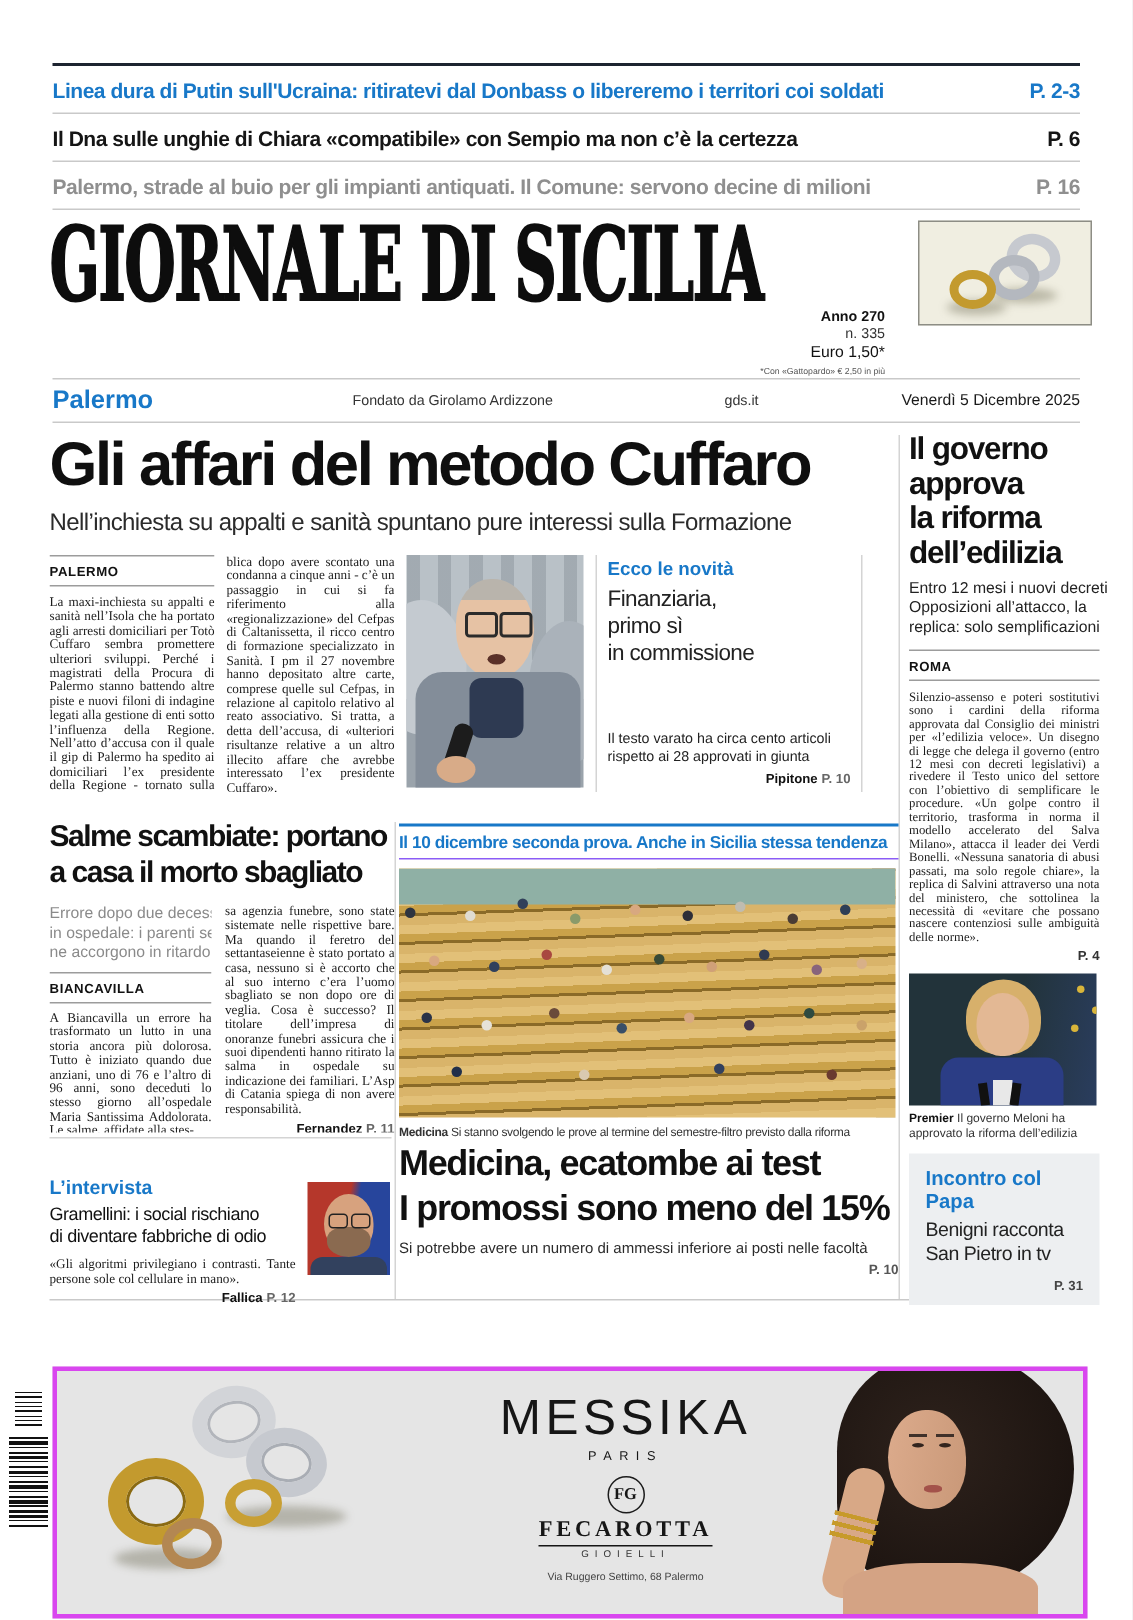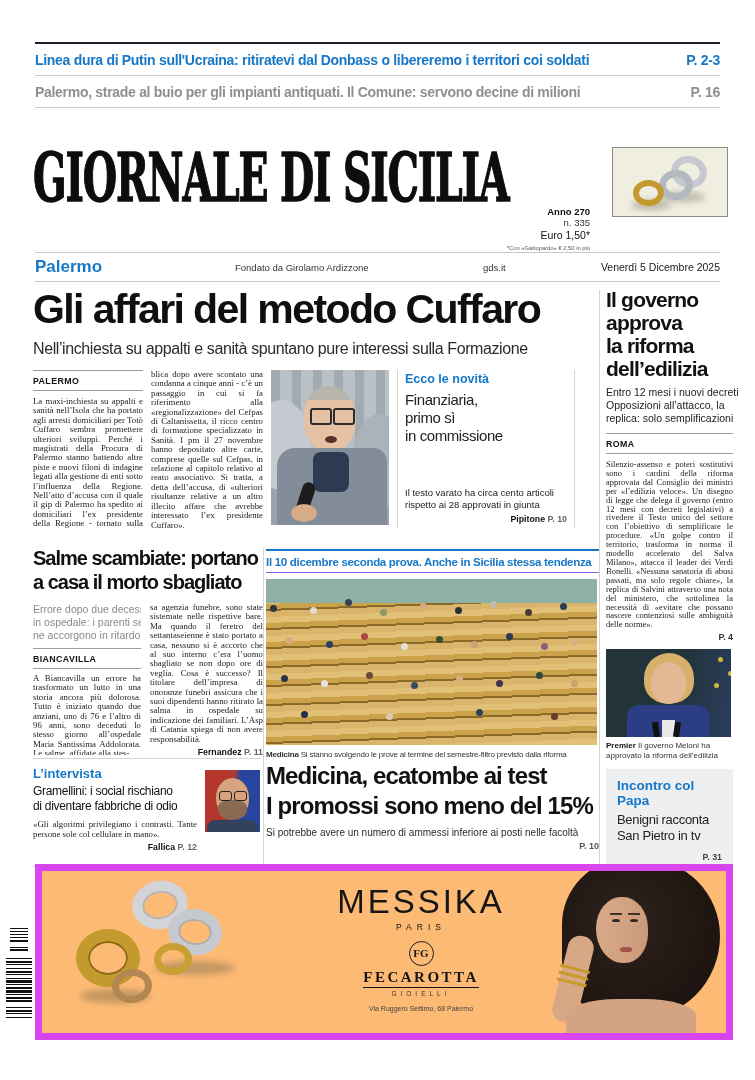--- a/index.html
+++ b/index.html
@@ -86,21 +86,21 @@
 
   
   #salme{left:33px;top:546px;width:230px;}
   #salme .sh{font-size:20px;line-height:24px;font-weight:800;letter-spacing:-1px;}
   #salme-row{display:flex;gap:9px;margin-top:9px;height:152px;}
   #salme .scol1{width:108px;flex:none;overflow:hidden;}
   #salme .scol2{width:113px;flex:none;overflow:hidden;}
   #salme .ssub{font-size:10.5px;line-height:13px;color:#8a8a8a;margin-bottom:6px;}
 
   
-  #intervista{left:33px;top:758px;width:228px;border-top:1px solid #d4d4d4;padding-top:7px;
+  #intervista{left:33px;top:758px;width:228px;border-top:1px solid #d4d4d4;padding-top:25px;
     display:flex;gap:8px;}
   #intervista .ileft{width:164px;flex:none;}
   #intervista .ik{font-size:13px;}
   #intervista .ih{font-size:12px;line-height:14.5px;font-weight:400;letter-spacing:-0.3px;margin-top:3px;}
   #intervista .iq{margin-top:6px;font-size:8.8px;line-height:10px;}
   #photo-gramellini{width:55px;height:62px;flex:none;position:relative;overflow:hidden;
     background:linear-gradient(100deg,#b5372b 0 45%,#27459c 55% 100%);margin-top:4px;}
 
   
   #medicina{left:266px;top:549px;width:333px;}
@@ -149,21 +149,21 @@
   #photo-meloni .mic1{position:absolute;left:47px;bottom:0;width:6px;height:15px;background:#111;transform:rotate(-8deg);}
   #photo-meloni .mic2{position:absolute;left:68px;bottom:0;width:6px;height:15px;background:#111;transform:rotate(8deg);}
 
   #photo-gramellini .head{position:absolute;left:11px;top:8px;width:33px;height:40px;border-radius:50% 50% 46% 50%;background:#d7a27e;}
   #photo-gramellini .beard{position:absolute;left:13px;top:30px;width:29px;height:20px;border-radius:40% 40% 50% 50%;background:#8a6a50;}
   #photo-gramellini .gl1{position:absolute;left:14px;top:21px;width:11px;height:8px;border:1.5px solid #222;border-radius:3px;}
   #photo-gramellini .gl2{position:absolute;left:29px;top:21px;width:11px;height:8px;border:1.5px solid #222;border-radius:3px;}
   #photo-gramellini .shoulders{position:absolute;left:2px;bottom:0;width:51px;height:12px;border-radius:8px 8px 0 0;background:#32415e;}
 
   
-  #ad{left:35px;top:864px;width:684px;height:162px;background:#fdba74;border:7px solid #d946ef;overflow:hidden;}
+  #ad{left:35px;top:911px;width:684px;height:162px;background:#e5e5e5;border:3px solid #d946ef;overflow:hidden;}
   #ad .adtext{position:absolute;left:248px;top:12px;width:262px;text-align:center;color:#161616;}
   #ad .brand{font-size:33px;letter-spacing:3px;font-weight:500;}
   #ad .brandsub{font-size:8.5px;letter-spacing:5px;margin-top:1px;}
   #ad .monogram{display:inline-block;margin-top:9px;width:23px;height:23px;border:1.6px solid #1c1c1c;
     border-radius:50%;line-height:22px;font-family:"Liberation Serif",serif;font-size:11px;font-weight:bold;}
   #ad .retailer{margin-top:3px;font-family:"Liberation Serif",serif;font-size:15px;letter-spacing:2.5px;font-weight:bold;}
   #ad .retailer span{display:inline-block;border-bottom:1px solid #151515;padding-bottom:1px;}
   #ad .retailersub{font-size:6.5px;letter-spacing:4px;color:#333;margin-top:2px;}
   #ad .address{font-size:7px;color:#444;margin-top:8px;}
   #ad-rings{position:absolute;left:18px;top:0;width:230px;height:162px;}
@@ -197,20 +197,24 @@
   <div id="barcode" class="abs">
     <div class="seg1"></div>
     <div class="seg2"></div>
   </div>
 
   <div id="teasers" class="abs">
     <div class="teaser t-blue">
       <span>Linea dura di Putin sull'Ucraina: ritiratevi dal Donbass o libereremo i territori coi soldati</span>
       <span class="t-page">P. 2-3</span>
     </div>
+    <div class="teaser t-dark">
+      <span>Il Dna sulle unghie di Chiara «compatibile» con Sempio ma non c’è la certezza</span>
+      <span class="t-page">P. 6</span>
+    </div>
     <div class="teaser t-gray">
       <span>Palermo, strade al buio per gli impianti antiquati. Il Comune: servono decine di milioni</span>
       <span class="t-page">P. 16</span>
     </div>
   </div>
 
   <div id="masthead-title" class="abs">GIORNALE DI SICILIA</div>
   <div id="masthead-issue" class="abs">
     <div class="mi-anno">Anno 270</div>
     <div class="mi-num">n. 335</div>

